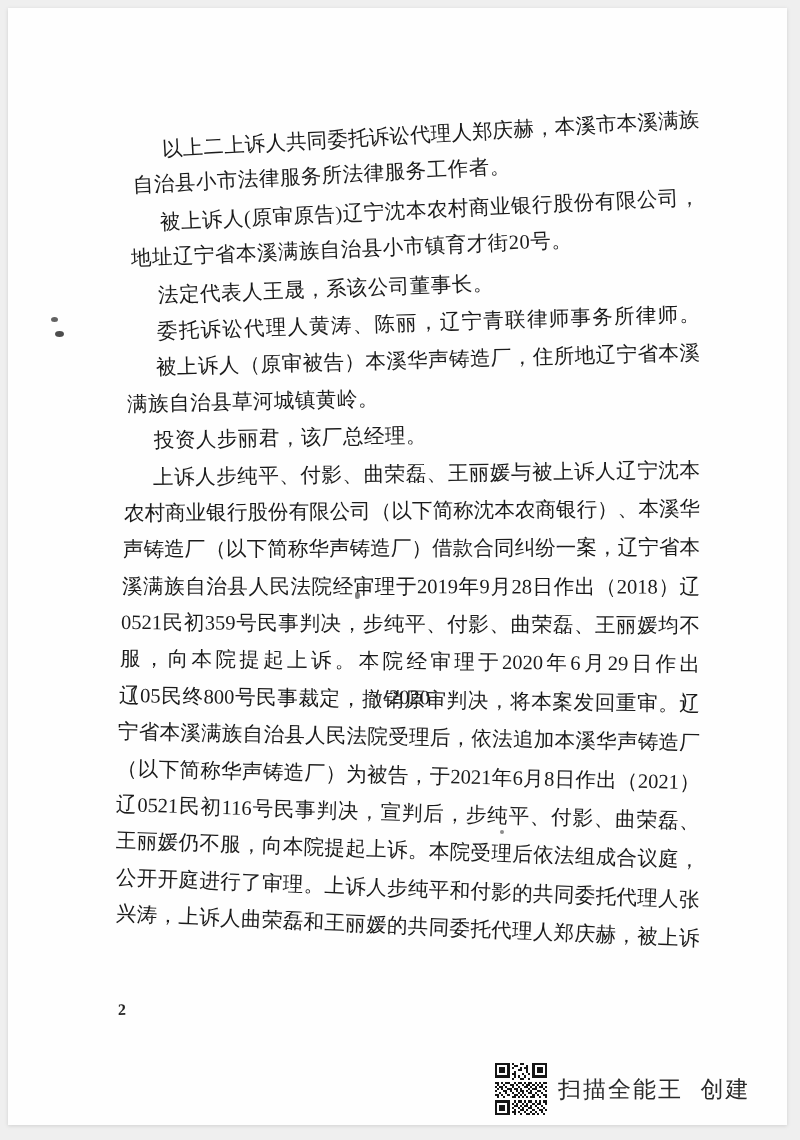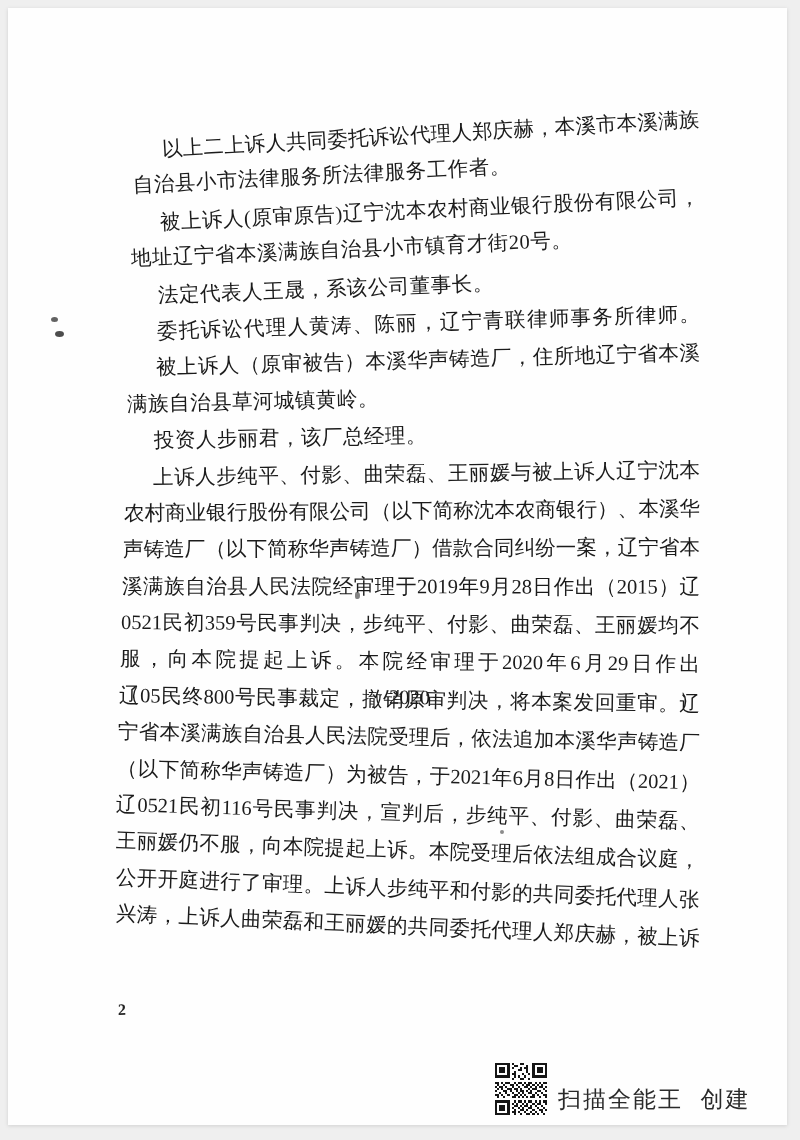--- a/index.html
+++ b/index.html
@@ -34,21 +34,21 @@
     white-space:normal;
     letter-spacing:0;
   }
   .page-num {
     position:absolute; left:110px; top:993px;
     font-size:16px; font-weight:700; color:#232323;
     transform:rotate(-1deg);
   }
   .wm {
     position:absolute; left:487px; top:1055px;
-    display:flex; align-items:flex-end; gap:11px;
+    display:flex; align-items:center; gap:11px;
   }
   .wm-label {
     font-family:"Liberation Sans","DejaVu Sans",sans-serif;
     font-size:23px; color:#2a2a2a;
     letter-spacing:2px; word-spacing:9px;
     white-space:pre;
   }
   .speck { position:absolute; background:#2e2e2e; border-radius:50%; }
   .speck.s1 { left:43px;  top:309px; width:7px; height:5px; opacity:.75; }
   .speck.s2 { left:47px;  top:323px; width:9px; height:6px; opacity:.85; }
@@ -67,21 +67,21 @@
     <div class="line just" style="margin-left:152px;width:540px;transform:rotate(-2.66deg)">被上诉人(原审原告)辽宁沈本农村商业银行股份有限公司，</div>
     <div class="line" style="margin-left:123px;transform:rotate(-2.39deg)">地址辽宁省本溪满族自治县小市镇育才街20号。</div>
     <div class="line" style="margin-left:150px;transform:rotate(-2.11deg)">法定代表人王晟，系该公司董事长。</div>
     <div class="line just" style="margin-left:149px;width:543px;transform:rotate(-1.84deg)">委托诉讼代理人黄涛、陈丽，辽宁青联律师事务所律师。</div>
     <div class="line just" style="margin-left:148px;width:544px;transform:rotate(-1.57deg)">被上诉人（原审被告）本溪华声铸造厂，住所地辽宁省本溪</div>
     <div class="line" style="margin-left:119px;transform:rotate(-1.3deg)">满族自治县草河城镇黄岭。</div>
     <div class="line" style="margin-left:146px;transform:rotate(-1.03deg)">投资人步丽君，该厂总经理。</div>
     <div class="line just" style="margin-left:145px;width:547px;transform:rotate(-0.76deg)">上诉人步纯平、付影、曲荣磊、王丽媛与被上诉人辽宁沈本</div>
     <div class="line just" style="margin-left:116px;width:576px;transform:rotate(-0.49deg)">农村商业银行股份有限公司（以下简称沈本农商银行）、本溪华</div>
     <div class="line just" style="margin-left:115px;width:577px;transform:rotate(-0.21deg)">声铸造厂（以下简称华声铸造厂）借款合同纠纷一案，辽宁省本</div>
-    <div class="line just" style="margin-left:114px;width:578px;transform:rotate(0.06deg)">溪满族自治县人民法院经审理于2019年9月28日作出（2015）辽</div>
+    <div class="line just" style="margin-left:114px;width:578px;transform:rotate(0.06deg)">溪满族自治县人民法院经审理于2019年9月28日作出（2018）辽</div>
     <div class="line just" style="margin-left:113px;width:579px;transform:rotate(0.33deg)">0521民初359号民事判决，步纯平、付影、曲荣磊、王丽媛均不</div>
     <div class="line just" style="margin-left:112px;width:580px;transform:rotate(0.6deg)">服，向本院提起上诉。本院经审理于2020年6月29日作出（2020）</div>
     <div class="line just" style="margin-left:111px;width:581px;transform:rotate(0.87deg)">辽05民终800号民事裁定，撤销原审判决，将本案发回重审。辽</div>
     <div class="line just" style="margin-left:110px;width:582px;transform:rotate(1.14deg)">宁省本溪满族自治县人民法院受理后，依法追加本溪华声铸造厂</div>
     <div class="line just" style="margin-left:109px;width:583px;transform:rotate(1.41deg)">（以下简称华声铸造厂）为被告，于2021年6月8日作出（2021）</div>
     <div class="line just" style="margin-left:108px;width:584px;transform:rotate(1.69deg)">辽0521民初116号民事判决，宣判后，步纯平、付影、曲荣磊、</div>
     <div class="line just" style="margin-left:108px;width:584px;transform:rotate(1.96deg)">王丽媛仍不服，向本院提起上诉。本院受理后依法组成合议庭，</div>
     <div class="line just" style="margin-left:108px;width:584px;transform:rotate(2.23deg)">公开开庭进行了审理。上诉人步纯平和付影的共同委托代理人张</div>
     <div class="line just" style="margin-left:108px;width:584px;transform:rotate(2.5deg)">兴涛，上诉人曲荣磊和王丽媛的共同委托代理人郑庆赫，被上诉</div>
   </div>

